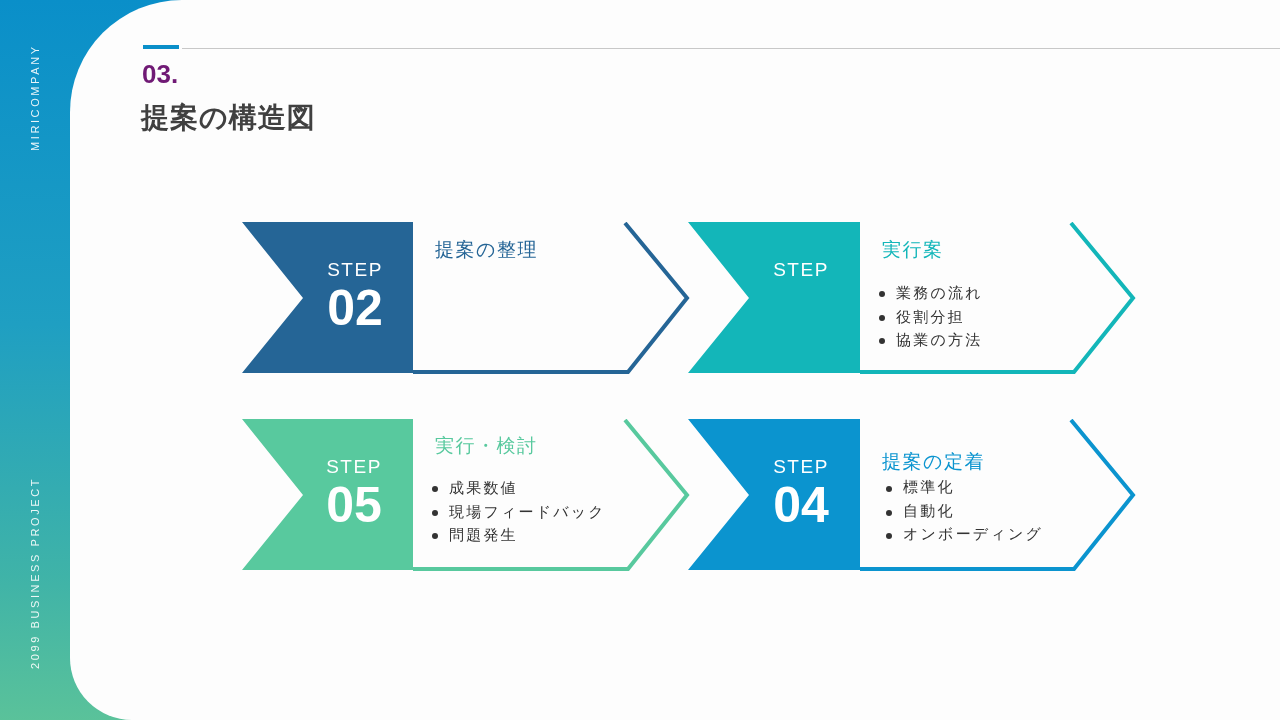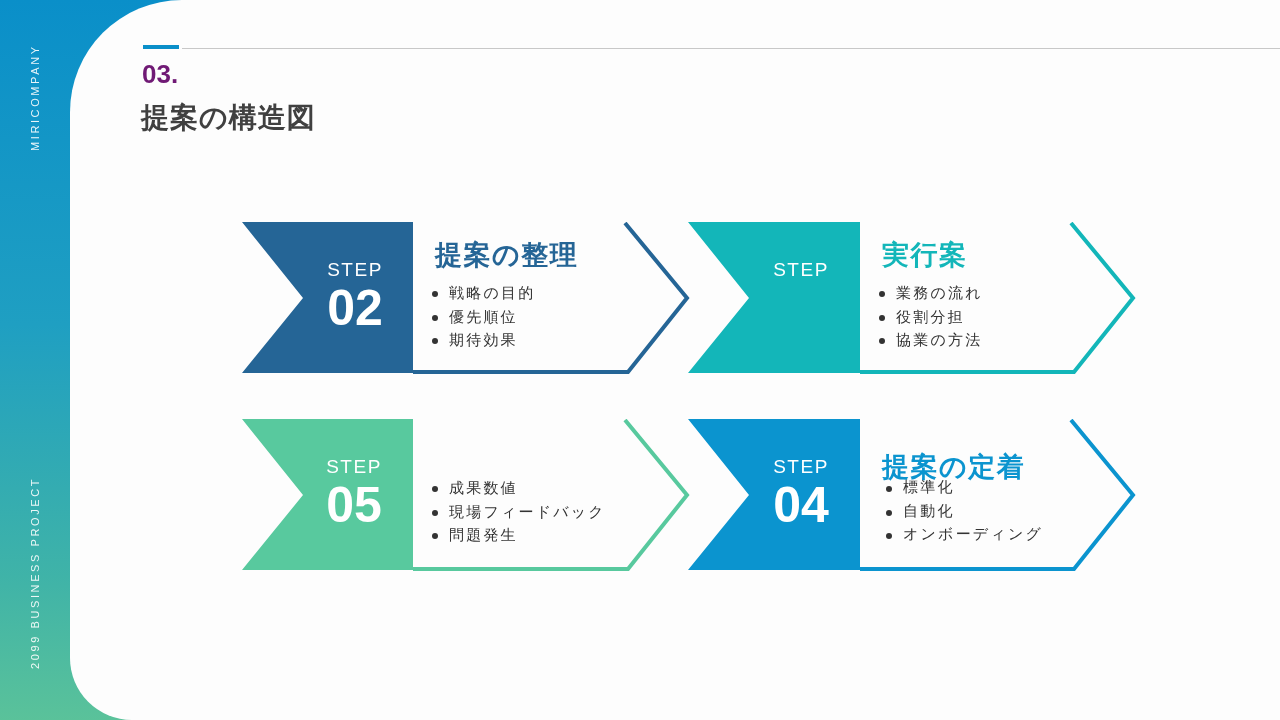--- a/index.html
+++ b/index.html
@@ -75,22 +75,22 @@
     line-height: 20px;
   }
   .step-num {
     font-size: 50px;
     font-weight: bold;
     line-height: 52px;
     margin-top: 2px;
   }
   .step-title {
     position: absolute;
-    font-size: 27px;
-    font-weight: bold;
+    font-size: 19px;
+    font-weight: normal;
     letter-spacing: 1.5px;
     white-space: nowrap;
   }
   .step-list {
     position: absolute;
     list-style: none;
   }
   .step-list li {
     position: relative;
     padding-left: 18px;
@@ -125,25 +125,20 @@
 <div class="step" style="left:242px; top:222px;">
   <svg width="450" height="155" viewBox="0 0 450 155">
     <polygon points="0,0 171,0 171,151 0,151 61,76" fill="#256596"></polygon>
     <polyline points="383,1 445,76 386,150 171,150" fill="none" stroke="#256596" stroke-width="4" stroke-linejoin="miter"></polyline>
   </svg>
   <div class="step-tag" style="left:58px; top:38px;">
     <div class="step-word">STEP</div>
     <div class="step-num">02</div>
   </div>
   <div class="step-title" style="left:193px; top:15px; color:#256596;">提案の整理</div>
-  <ul class="step-list" style="left:189px; top:60px;">
-    <li>戦略の目的</li>
-    <li>優先順位</li>
-    <li>期待効果</li>
-  </ul>
 </div>
 
 <div class="step" style="left:688px; top:222px;">
   <svg width="450" height="155" viewBox="0 0 450 155">
     <polygon points="0,0 172,0 172,151 0,151 61,76" fill="#13b6b9"></polygon>
     <polyline points="383,1 445,76 386,150 172,150" fill="none" stroke="#13b6b9" stroke-width="4" stroke-linejoin="miter"></polyline>
   </svg>
   <div class="step-tag" style="left:58px; top:38px;">
     <div class="step-word">STEP</div>
   </div>
@@ -157,20 +152,21 @@
 
 <div class="step" style="left:242px; top:419px;">
   <svg width="450" height="155" viewBox="0 0 450 155">
     <polygon points="0,0 171,0 171,151 0,151 61,76" fill="#58c99e"></polygon>
     <polyline points="383,1 445,76 386,150 171,150" fill="none" stroke="#58c99e" stroke-width="4" stroke-linejoin="miter"></polyline>
   </svg>
   <div class="step-tag" style="left:57px; top:38px;">
     <div class="step-word">STEP</div>
     <div class="step-num">05</div>
   </div>
+  <div class="step-title" style="left:193px; top:14px; color:#58c99e;">実行・検討</div>
   <ul class="step-list" style="left:189px; top:58px;">
     <li>成果数値</li>
     <li>現場フィードバック</li>
     <li>問題発生</li>
   </ul>
 </div>
 
 <div class="step" style="left:688px; top:419px;">
   <svg width="450" height="155" viewBox="0 0 450 155">
     <polygon points="0,0 172,0 172,151 0,151 61,76" fill="#0b94cf"></polygon>

